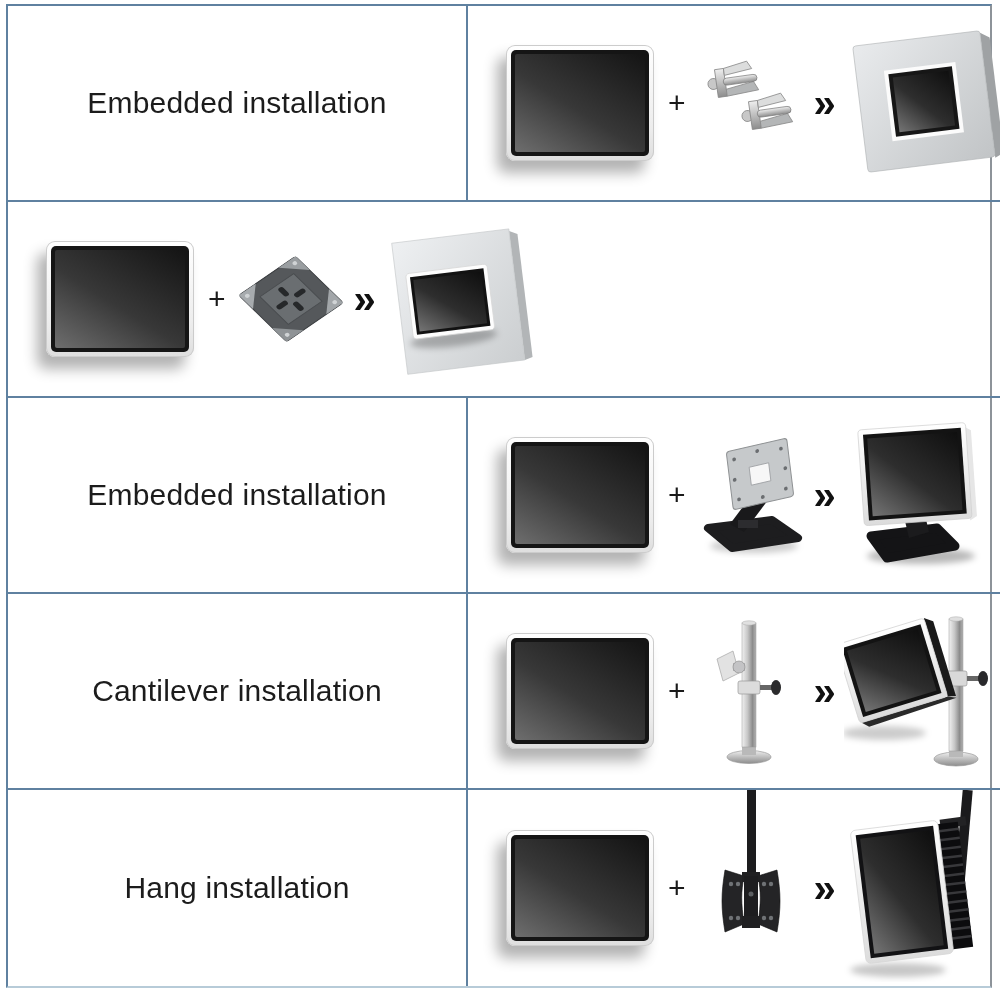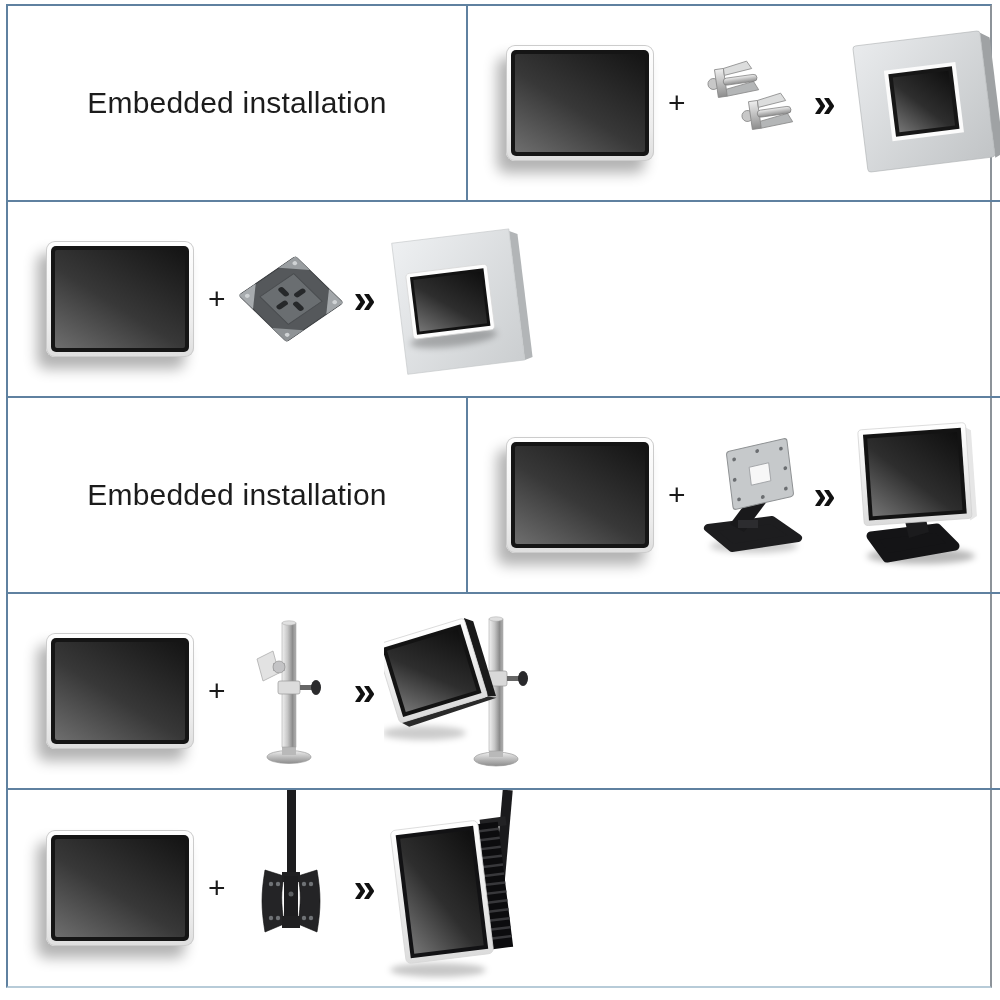--- a/index.html
+++ b/index.html
@@ -195,20 +195,23 @@
             <rect x="-56" y="-50" width="108" height="96" rx="4" fill="url(#gBezel)" stroke="#cfcfcf" stroke-width="0.7"></rect>
             <rect x="-51" y="-45" width="98" height="86" fill="#131313"></rect>
             <rect x="-47" y="-41" width="90" height="78" fill="url(#gScreen)"></rect>
           </g>
         </svg>
       </div>
     </div>
   </div>
 
   <div class="row">
+    <div class="label-cell">
+      <span>Cantilever installation</span>
+    </div>
     <div class="art-cell">
       <div class="monitor">
         <div class="m-frame">
           <div class="m-screen"></div>
           </div>
       </div>
       <span class="plus">+</span>
       <div class="acc">
         <svg width="84" height="152" viewBox="0 0 84 152">
           <ellipse cx="40" cy="142" rx="22" ry="6.5" fill="url(#gMetal)" stroke="#999999" stroke-width="0.7"></ellipse>
@@ -242,20 +245,23 @@
             <rect x="-48" y="-42" width="92" height="82" rx="4" fill="url(#gBezel)" stroke="#d0d0d0" stroke-width="0.7"></rect>
             <rect x="-43" y="-37" width="82" height="72" fill="#131313"></rect>
             <rect x="-39" y="-33" width="74" height="64" fill="url(#gScreen)"></rect>
           </g>
         </svg>
       </div>
     </div>
   </div>
 
   <div class="row">
+    <div class="label-cell">
+      <span>Hang installation</span>
+    </div>
     <div class="art-cell">
       <div class="monitor">
         <div class="m-frame">
           <div class="m-screen"></div>
           </div>
       </div>
       <span class="plus">+</span>
       <div class="acc tall">
         <svg width="96" height="192" viewBox="0 0 96 192">
           <rect x="44" y="0" width="9" height="86" fill="#1c1c1e"></rect>

